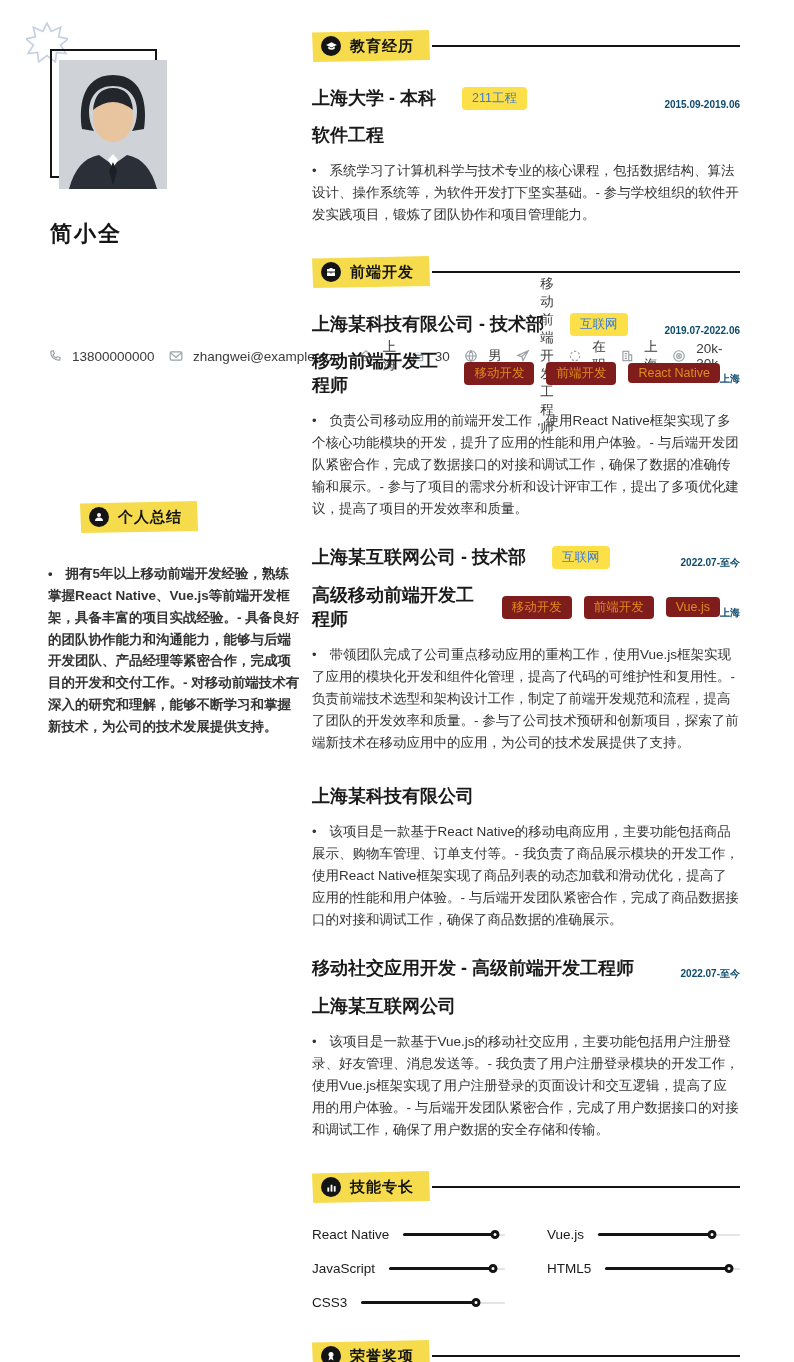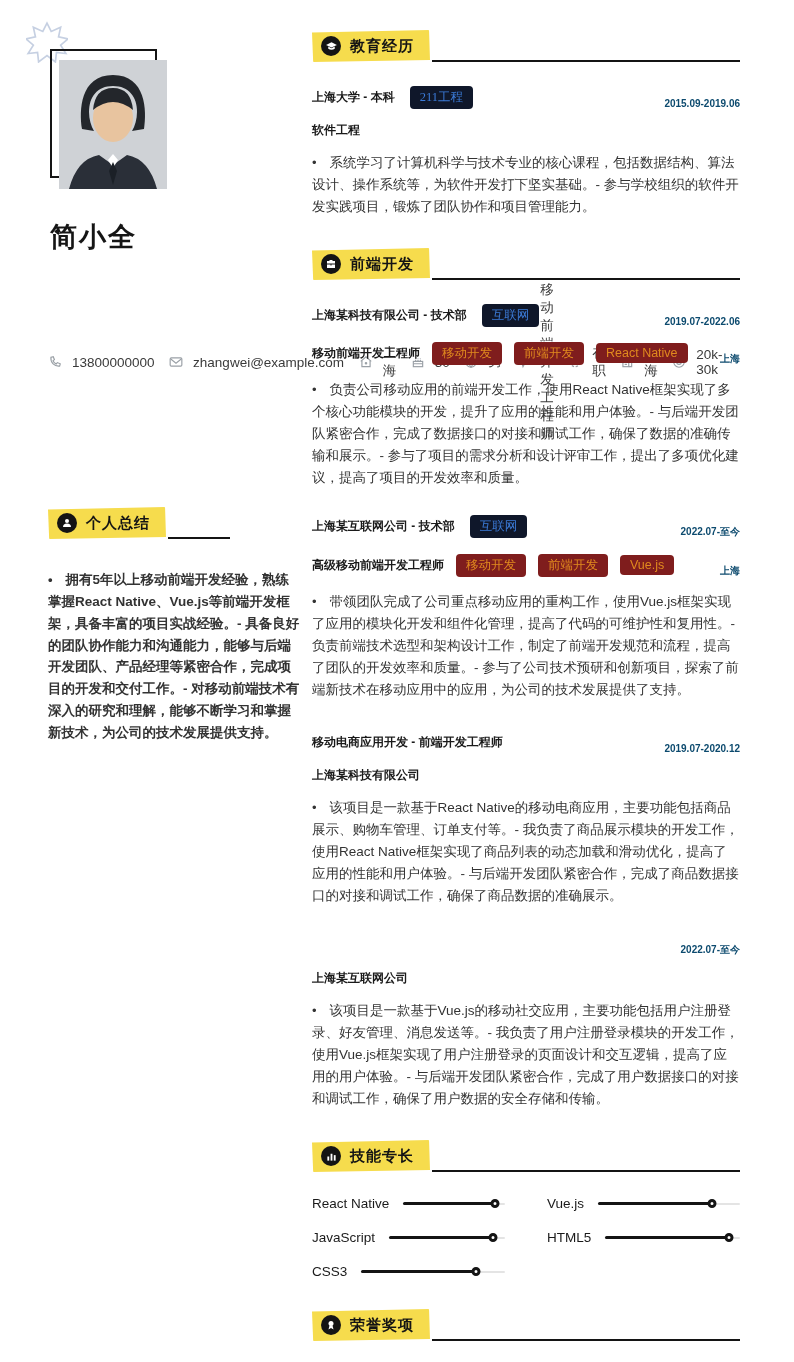--- a/index.html
+++ b/index.html
@@ -10,47 +10,47 @@
     color:#2b2b2b; font-size:13.5px;
   }
   .page { display:flex; width:794px; }
 
   
   .sidebar { width:312px; padding:49px 18px 0 48px; flex-shrink:0; }
   .photo-wrap { position:relative; width:130px; height:146px; margin-bottom:24px; }
   .photo-frame { position:absolute; left:2px; top:0; width:107px; height:129px; border:2px solid #151515; background:transparent; }
   .photo { position:absolute; left:11px; top:11px; width:108px; height:129px; background:#cfd2d6; overflow:hidden; }
   .star-deco { position:absolute; left:-22px; top:-28px; width:42px; height:42px; }
-  .person-name { font-size:27px; font-weight:700; color:#151515; letter-spacing:2px; margin:18px 0 26px 2px; }
+  .person-name { font-size:22px; font-weight:700; color:#151515; letter-spacing:2px; margin:18px 0 26px 2px; }
   .contact-list { display:flex; flex-direction:row; gap:14.5px; }
   .contact-row { display:flex; align-items:center; gap:10px; }
   .contact-row svg { flex-shrink:0; }
   .contact-val { font-size:13.5px; color:#3a3a3a; }
 
   
-  .sec-head { display:flex; align-items:flex-end; }
+  .sec-head { display:flex; align-items:center; }
   .hl { display:inline-flex; align-items:center; gap:9px; background:#F6DC4D; padding:6px 16px 6px 9px; border-radius:2px; clip-path:polygon(0 8%,99.2% 0,100% 94%,1% 100%); }
   .badge { width:20px; height:20px; border-radius:50%; background:#141414; display:flex; align-items:center; justify-content:center; flex-shrink:0; }
   .hl-title { font-size:15px; font-weight:700; color:#141414; white-space:nowrap; letter-spacing:1px; }
   .rule { flex:1; height:2px; background:#141414; margin-left:2px; }
 
-  .sidebar .sec-head { width:182px; margin-top:64px; }
+  .sidebar .sec-head { width:182px; margin-top:64px;flex-direction:column; }
   .summary-text { margin-top:30px; width:252px; font-size:13.5px; line-height:1.62; color:#333;font-weight:bold; }
   .bullet-par::before { content:"•"; font-size:13px; margin-right:13px; }
 
   
   .main { flex:1; padding:30px 54px 0 0; }
   .section { margin-bottom:30px; }
   .section .sec-head { margin-bottom:24px; }
 
   .row { display:flex; align-items:center; margin-bottom:13px; }
-  .b { font-weight:700; color:#1a1a1a; font-size:12px; }
+  .b { font-weight:700; color:#1a1a1a; font-size:18px; }
   .date { margin-left:auto; font-weight:700; color:#0c4a6e; font-size:10px; white-space:nowrap;margin-top:12px; }
   .tag { font-size:12.5px; padding:3px 10px; border-radius:4px; white-space:nowrap; }
-  .tag-blue { background:#0f172a; color:#3B7BD8; margin-left:15px;font-family:Liberation Serif, serif; }
+  .tag-blue { background:#fde047; color:#3B7BD8; margin-left:26px; }
   .tag-orange { background:#7f1d1d; color:#E08A1E; margin-left:12px; }
   .desc { line-height:1.63; color:#333; margin-bottom:24px; }
   .entry:last-child .desc { margin-bottom:0; }
 
   
   .skills-grid { display:grid; grid-template-columns:1fr 1fr; column-gap:42px; row-gap:19px; margin-top:2px; }
   .skill { display:flex; align-items:center; }
   .skill-name { font-size:13.5px; color:#1a1a1a; margin-right:14px; white-space:nowrap; }
   .slider { flex:1; position:relative; height:15px; display:flex; align-items:center; }
   .track { width:100%; height:2px; background:#e4e4e4; border-radius:2px; }
@@ -237,31 +237,28 @@
           <span class="date">上海</span>
         </div>
         <div class="desc bullet-par">带领团队完成了公司重点移动应用的重构工作，使用Vue.js框架实现了应用的模块化开发和组件化管理，提高了代码的可维护性和复用性。- 负责前端技术选型和架构设计工作，制定了前端开发规范和流程，提高了团队的开发效率和质量。- 参与了公司技术预研和创新项目，探索了前端新技术在移动应用中的应用，为公司的技术发展提供了支持。</div>
       </div>
     </section>
 
     <section class="section">
 
       <div class="entry">
         <div class="row">
-          <span class="b">移动电商应用开发 - 前端开发工程师</span>
-          <span class="date">2019.07-2020.12</span>
-        </div>
-        <div class="row">
           <span class="b">上海某科技有限公司</span>
         </div>
         <div class="desc bullet-par">该项目是一款基于React Native的移动电商应用，主要功能包括商品展示、购物车管理、订单支付等。- 我负责了商品展示模块的开发工作，使用React Native框架实现了商品列表的动态加载和滑动优化，提高了应用的性能和用户体验。- 与后端开发团队紧密合作，完成了商品数据接口的对接和调试工作，确保了商品数据的准确展示。</div>
       </div>
 
       <div class="entry">
         <div class="row">
+          <span class="b">移动社交应用开发 - 高级前端开发工程师</span>
           <span class="date">2022.07-至今</span>
         </div>
         <div class="row">
           <span class="b">上海某互联网公司</span>
         </div>
         <div class="desc bullet-par">该项目是一款基于Vue.js的移动社交应用，主要功能包括用户注册登录、好友管理、消息发送等。- 我负责了用户注册登录模块的开发工作，使用Vue.js框架实现了用户注册登录的页面设计和交互逻辑，提高了应用的用户体验。- 与后端开发团队紧密合作，完成了用户数据接口的对接和调试工作，确保了用户数据的安全存储和传输。</div>
       </div>
     </section>
 
     <section class="section">

